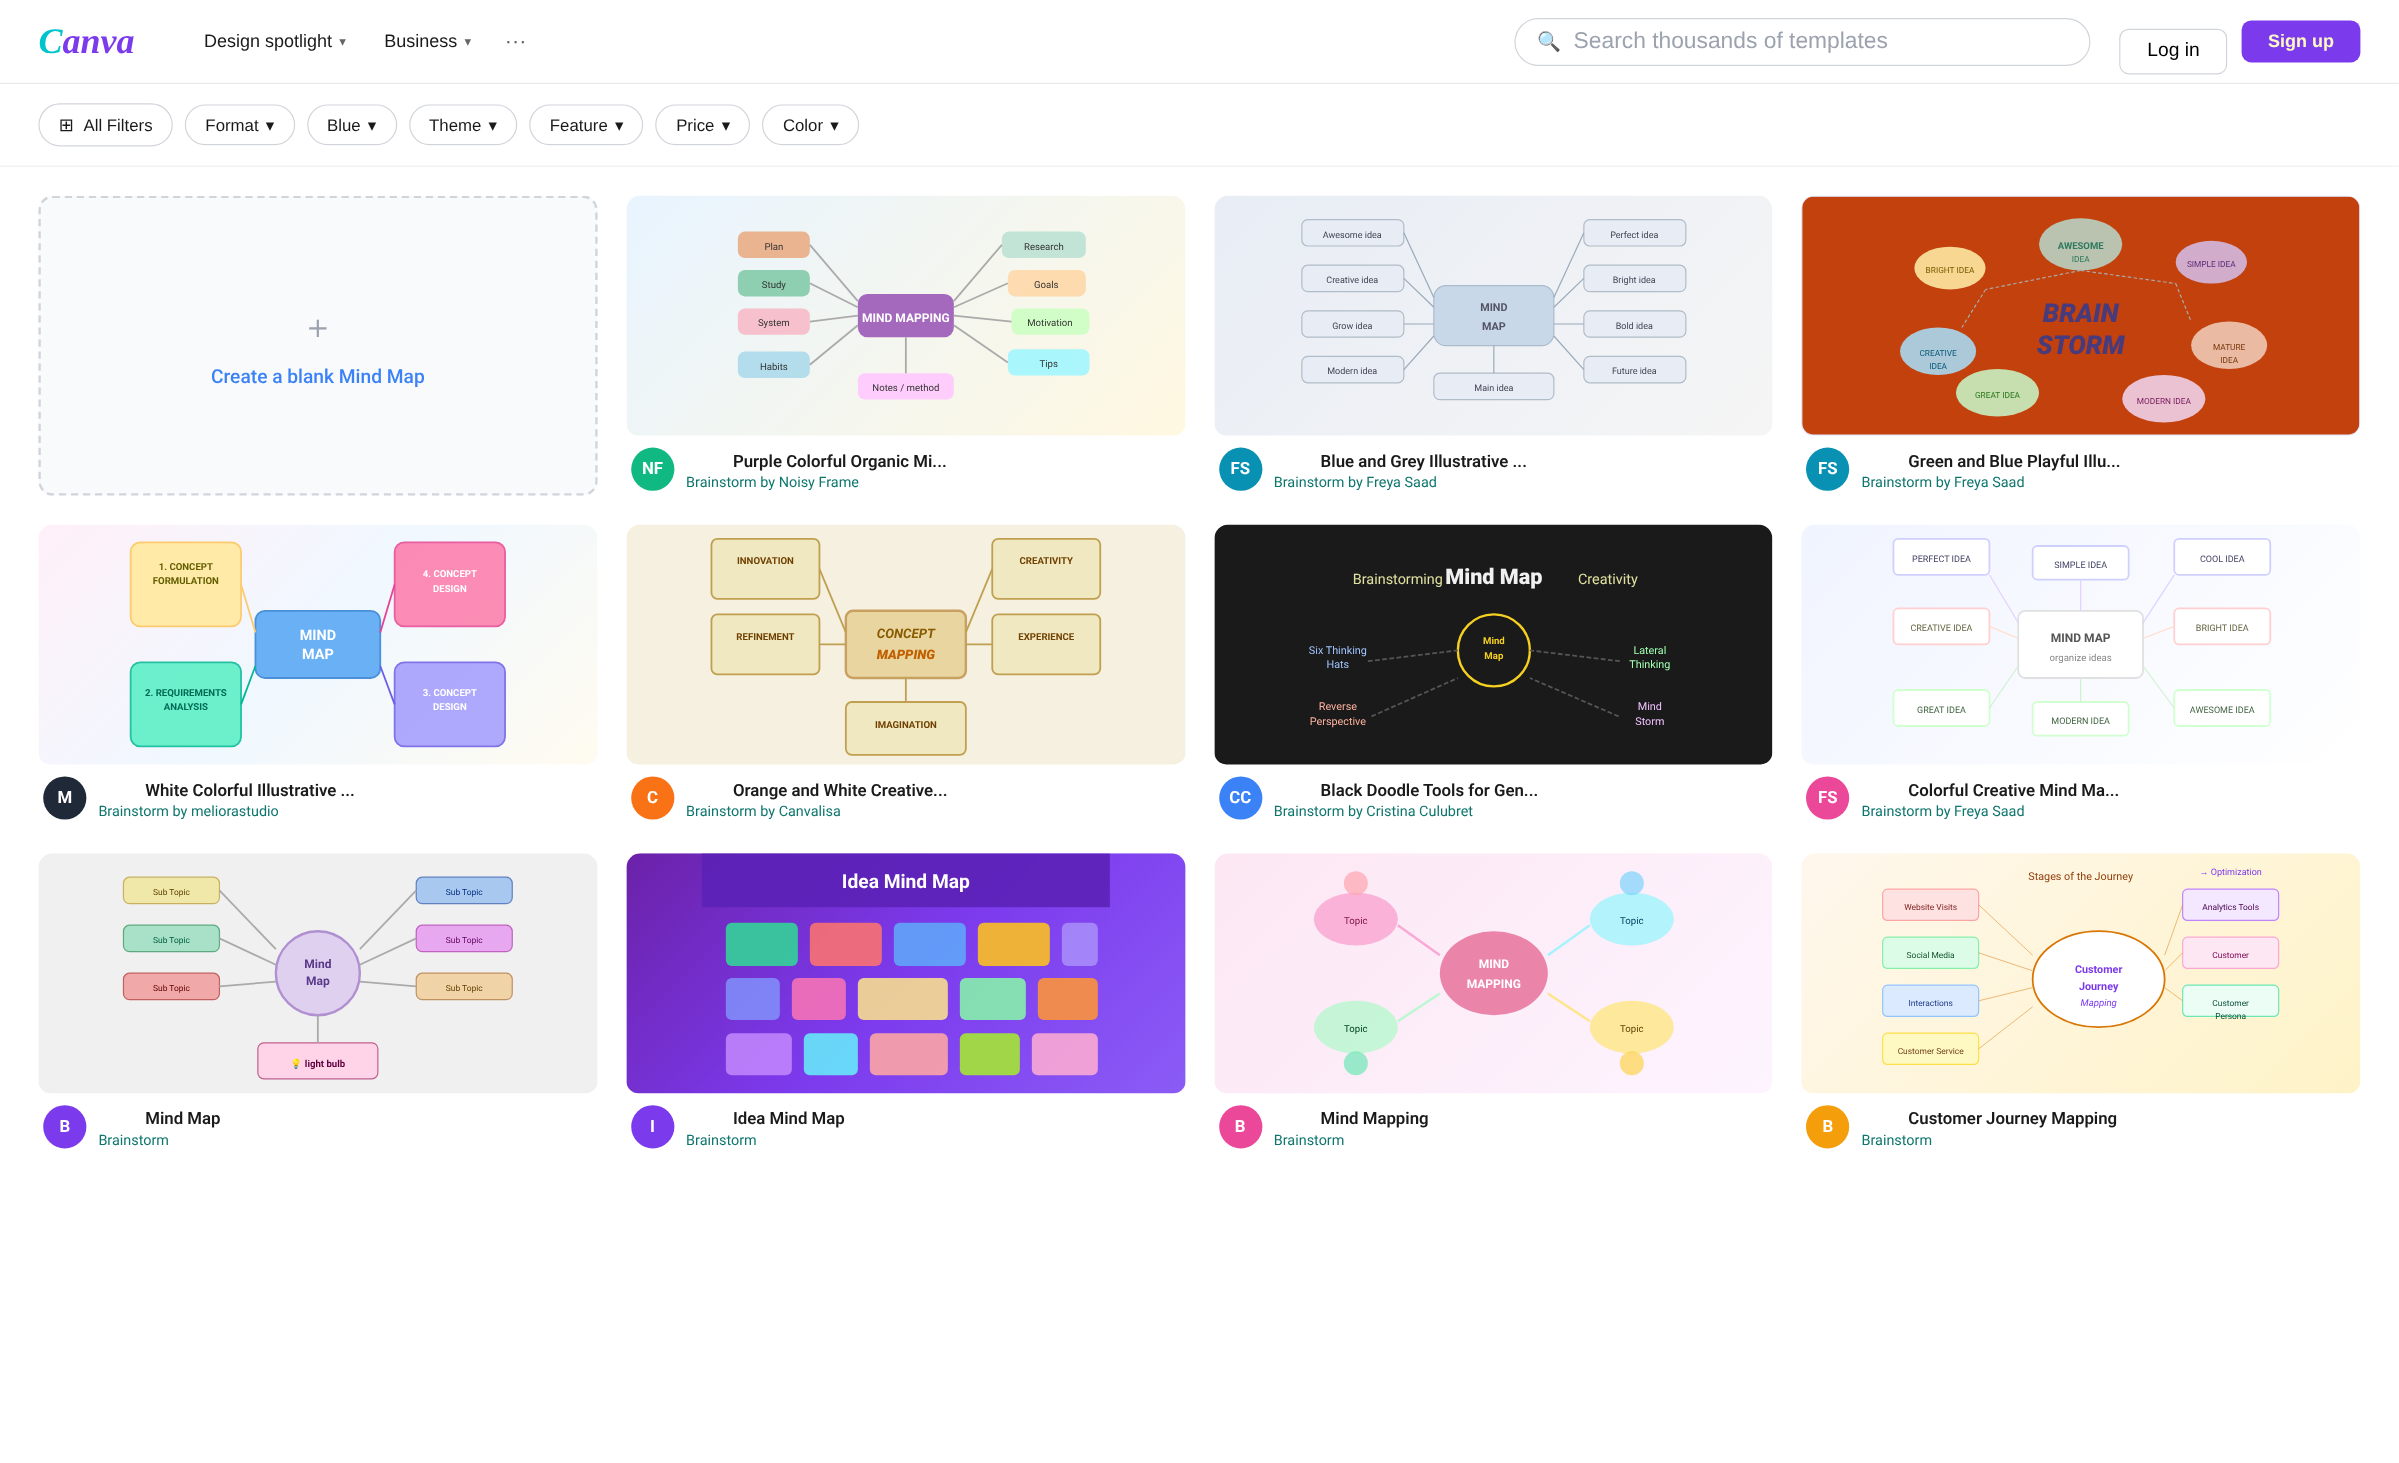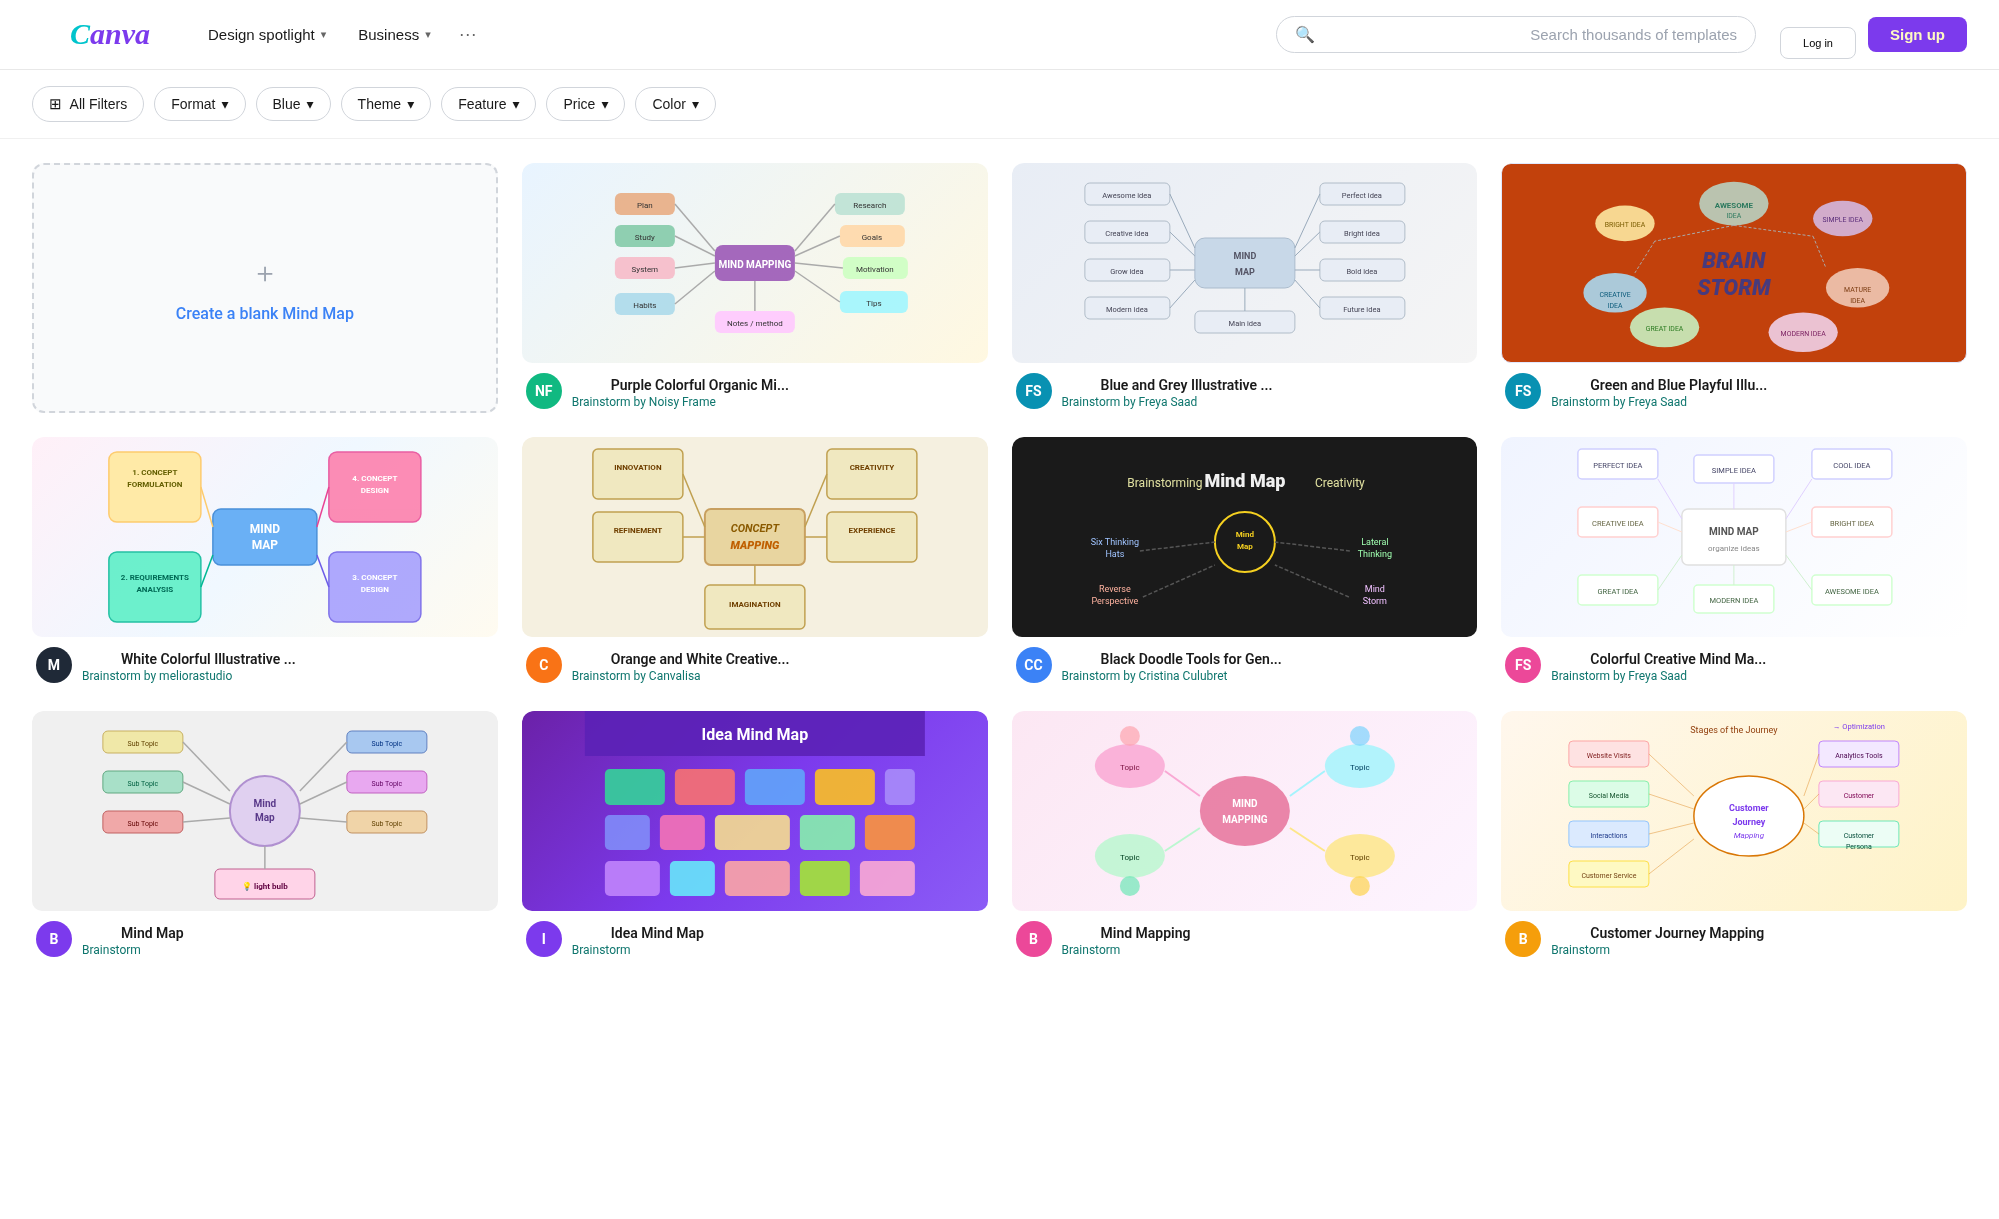--- a/index.html
+++ b/index.html
@@ -14,21 +14,20 @@
       border-bottom: 1px solid #e8e8e8;
       gap: 24px;
     }
     .logo {
       font-size: 32px;
       font-weight: 800;
       color: #c2410c;
       font-style: italic;
       cursor: pointer;
       white-space: nowrap;
-      margin-left: 38px;
     }
     .nav-links {
       display: flex;
       align-items: center;
       gap: 4px;
     }
     .nav-btn {
       display: flex;
       align-items: center;
       gap: 6px;
@@ -57,38 +56,37 @@
       border: 1.5px solid #d1d5db;
       border-radius: 24px;
       padding: 8px 18px;
       gap: 10px;
       max-width: 480px;
       margin-left: auto;
     }
     .search-bar input {
       border: none;
       outline: none;
-      font-size: 15px;
+      font-size: 19px;
       width: 100%;
       color: #ec4899;
-      text-align: right;
     }
     .search-bar input::placeholder { color: #9ca3af; }
     .search-icon { color: #6b7280; font-size: 16px; }
     .header-actions {
       display: flex;
       align-items: center;
       gap: 12px;
     }
     .btn-login {
       padding: 9px 22px;
       border: 1.5px solid #d1d5db;
       background: #fff;
       border-radius: 8px;
-      font-size: 11px;
+      font-size: 16px;
       font-weight: 500;
       cursor: pointer;
       margin-top: 16px;
     }
     .btn-signup {
       padding: 9px 22px;
       border: none;
       background: #7c3aed;
       color: #fef9c3;
       border-radius: 8px;

